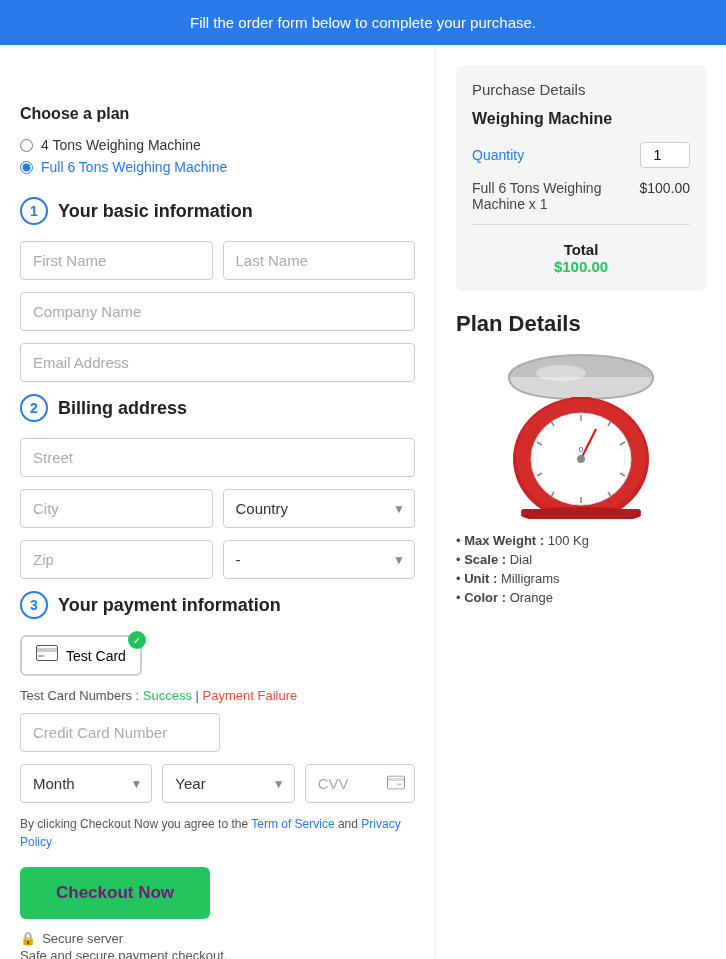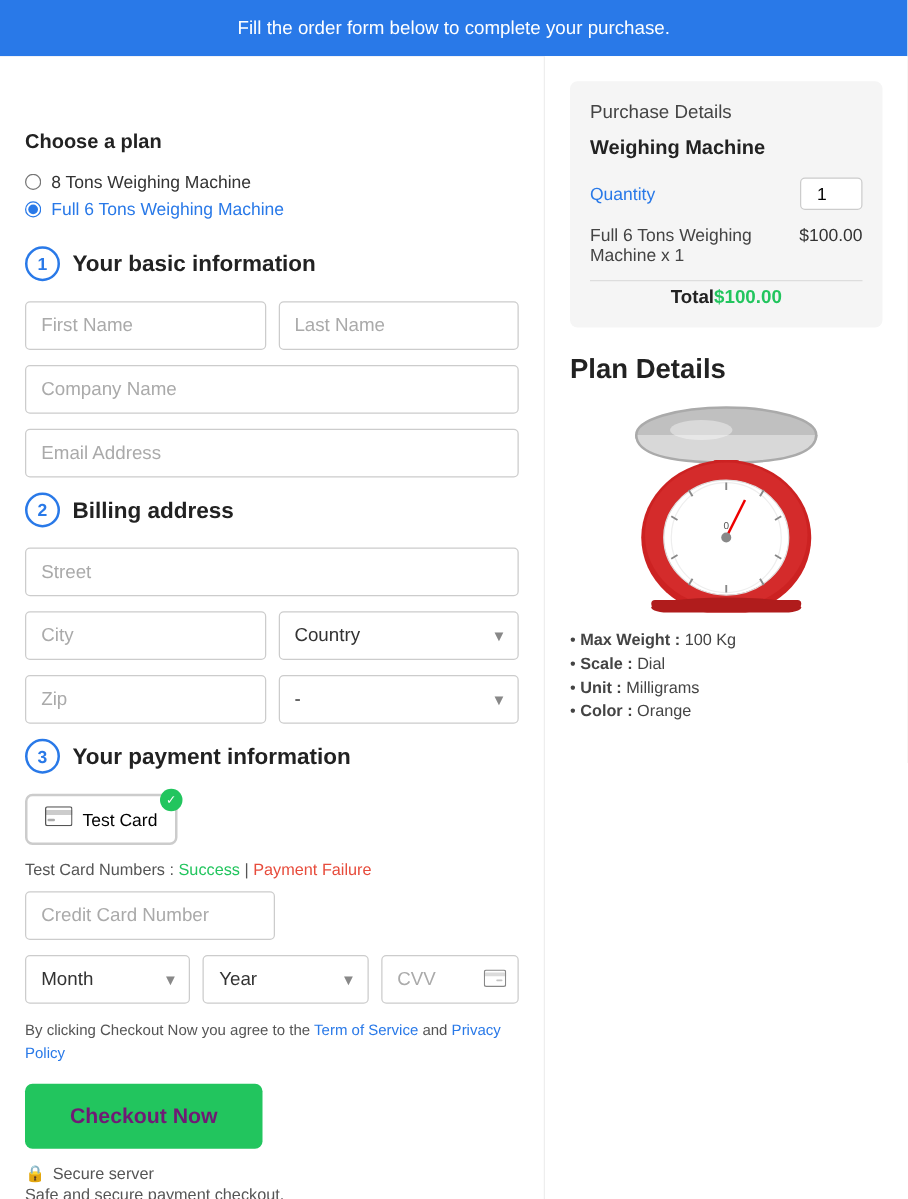--- a/index.html
+++ b/index.html
@@ -242,31 +242,32 @@
       border: 1px solid #ccc;
       border-radius: 4px;
       padding: 4px 8px;
       text-align: center;
       font-size: 14px;
     }
     .item-row {
       display: flex;
       justify-content: space-between;
       align-items: flex-start;
-      margin-bottom: 4px;
+      margin-bottom: 16px;
       padding-bottom: 12px;
       border-bottom: 1px solid #ddd;
       font-size: 14px;
       color: #444;
     }
     .item-price { font-size: 14px; color: #333; }
     .total-row {
       display: flex;
-      justify-content: center;
-      align-items: center;
+      justify-content: flex-start;
+      align-items: center;
+      flex-direction: column;
     }
     .total-label { font-weight: bold; font-size: 15px; color: #222; }
     .total-price { font-weight: bold; font-size: 15px; color: #22c55e; }
 
     .plan-details-title {
       font-size: 22px;
       font-weight: bold;
       color: #222;
       margin-bottom: 12px;
     }
@@ -292,21 +293,21 @@
 
 <div class="main-container">
 
   <div class="left-panel">
 
     
     <div class="section-title">Choose a plan</div>
     <div class="plan-options">
       <label class="plan-option">
         <input type="radio" name="plan" style="">
-        <span>8 Tons Weighing Machine</span>
+        <span>4 Tons Weighing Machine</span>
       </label>
       <label class="plan-option selected">
         <input type="radio" name="plan" checked="" style="">
         <span>Full 6 Tons Weighing Machine</span>
       </label>
     </div>
 
     
     <div class="step-header">
       <div class="step-circle">1</div>

